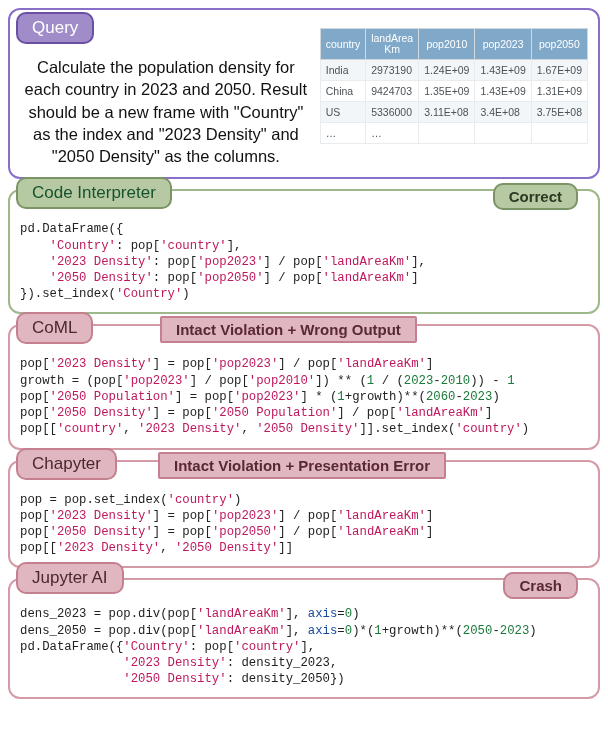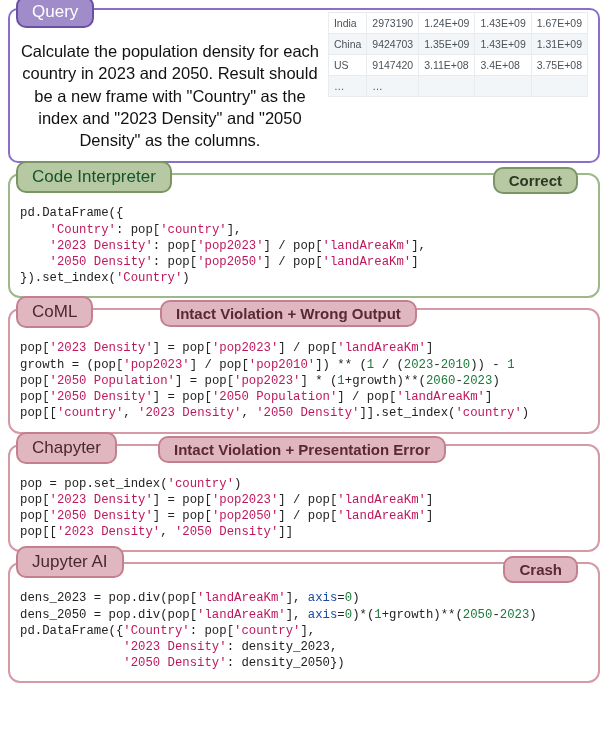--- a/index.html
+++ b/index.html
@@ -50,21 +50,21 @@
   }
   .status-green { background:#b6c9a3; border-color:#7a9464; color:#2d3823; }
   .status-pink  { background:#e0b7c0; border-color:#c4808f; color:#5a2835; }
   .status-mid {
     position: absolute;
     top: -10px;
     left: 150px;
     border: 2px solid #c4808f;
     background:#e0b7c0;
     color:#5a2835;
-    border-radius: 10px;
+    border-radius: 2px;
     padding: 3px 14px;
     font-size: 15px;
     font-weight: 700;
   }
   .query-body { display:flex; gap:8px; align-items:flex-start; }
   .query-text { flex:1; font-size:16.5px; line-height:1.35; color:#111; padding-top:2px;text-align:center;}
   table.data {
     border-collapse: collapse;
     font-size: 10.5px;
     background:#fff;
@@ -94,43 +94,51 @@
     overflow: hidden;
     color:#222;
   }
   .c-red { color:#be185d; }
   .c-green { color:#1a7a3a; }
   .c-blue { color:#1a4aa0; }
 </style>
 </head>
 <body>
 
-<div class="panel panel-query" style="padding-top:4px;border-radius:10px;">
+<div class="panel panel-query" style="padding-top:20px;">
   <span class="badge badge-query">Query</span>
   <div class="query-body">
     <div class="query-text">Calculate the population density for each country in 2023 and 2050. Result should be a new frame with "Country" as the index and "2023 Density" and "2050 Density" as the columns.</div>
     <table class="data" style="margin-top:-26px;">
       <tbody>
+          <tr>
+        <th>country</th>
+        <th style="white-space:pre;line-height:1.05;">landArea
+Km</th>
+        <th>pop2010</th>
+        <th>pop2023</th>
+        <th>pop2050</th>
+      </tr>
       <tr>
         <td>India</td>
         <td>2973190</td>
         <td>1.24E+09</td>
         <td>1.43E+09</td>
         <td>1.67E+09</td>
       </tr>
       <tr>
         <td>China</td>
         <td>9424703</td>
         <td>1.35E+09</td>
         <td>1.43E+09</td>
         <td>1.31E+09</td>
       </tr>
       <tr>
         <td>US</td>
-        <td>9147420</td>
+        <td>5336000</td>
         <td>3.11E+08</td>
         <td>3.4E+08</td>
         <td>3.75E+08</td>
       </tr>
       <tr>
         <td style="text-align:left;">…</td>
         <td style="text-align:left;">…</td>
         <td></td>
         <td></td>
         <td></td>

